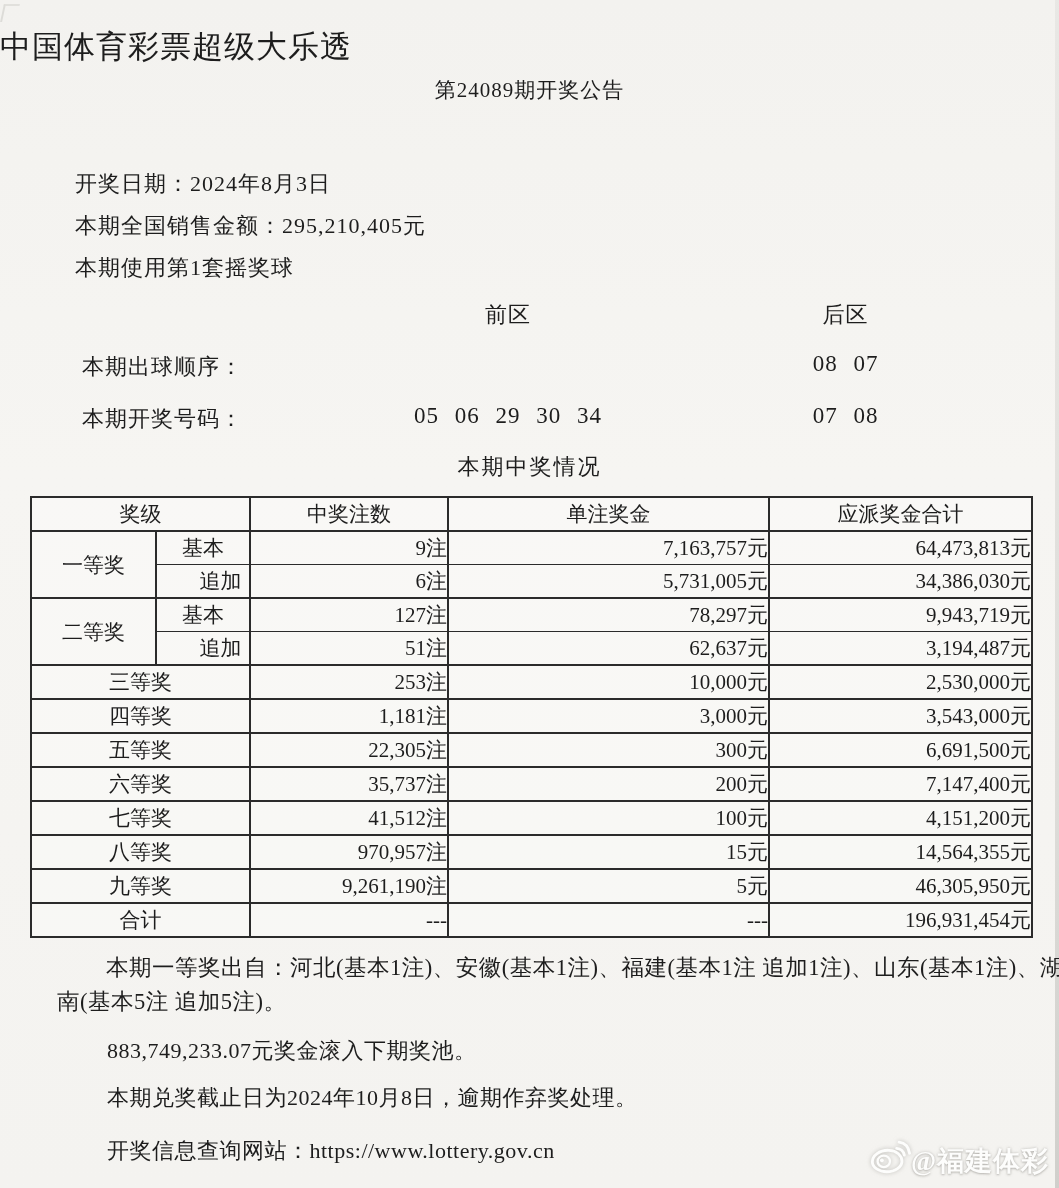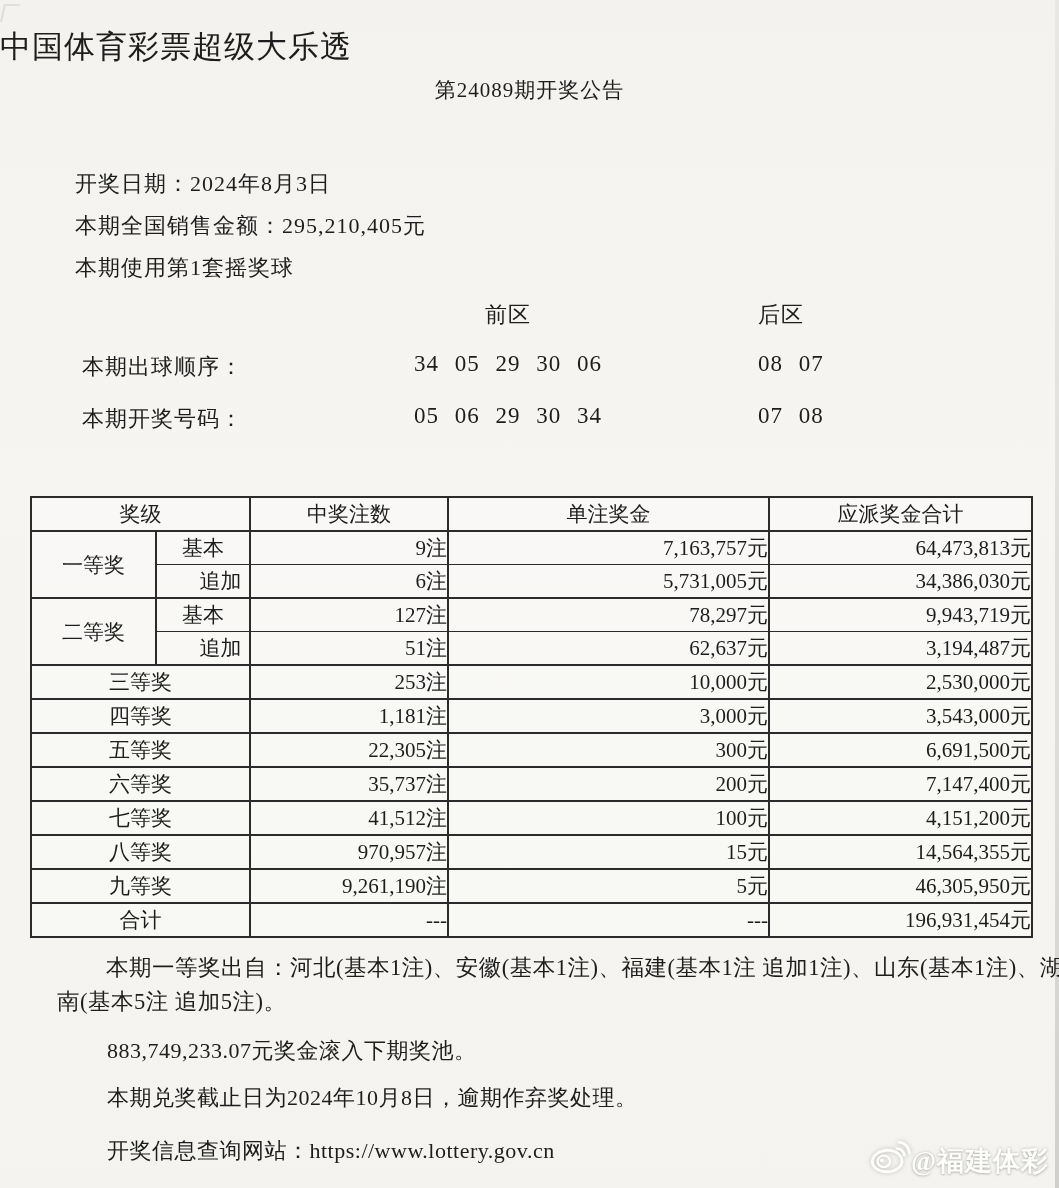--- a/index.html
+++ b/index.html
@@ -30,21 +30,21 @@
   .subtitle {
     position:absolute; left:0; top:76px; width:100%;
     text-align:center; font-size:21px; letter-spacing:1px;
   }
   .info {
     position:absolute; left:75px; top:163px;
     font-size:22px; line-height:42px; letter-spacing:1px;
   }
   .zone-label { position:absolute; font-size:22px; letter-spacing:1px; }
   .z-front { left:380px; width:256px; text-align:center; }
-  .z-back  { left:758px; width:175px; }
+  .z-back  { left:758px; width:175px; text-align:center; }
   .row-label { position:absolute; left:82px; font-size:22px; letter-spacing:1px; }
   .balls {
     position:absolute; font-size:23px; word-spacing:9px; letter-spacing:1px;
   }
   .tbl-title {
     position:absolute; left:0; top:452px; width:100%;
     text-align:center; font-size:22px; letter-spacing:2px;
   }
   table.prize {
     position:absolute; left:30px; top:496px; width:1001px;
@@ -90,27 +90,27 @@
   <div class="info">
     <div>开奖日期：2024年8月3日</div>
     <div>本期全国销售金额：295,210,405元</div>
     <div>本期使用第1套摇奖球</div>
   </div>
 
   <div class="zone-label z-front" style="top:300px">前区</div>
   <div class="zone-label z-back" style="top:300px">后区</div>
 
   <div class="row-label" style="top:352px">本期出球顺序：</div>
-  <div class="balls z-front" style="top:351px">34 05 29 30 06</div>
   <div class="balls z-back" style="top:351px">08 07</div>
 
   <div class="row-label" style="top:404px">本期开奖号码：</div>
   <div class="balls z-front" style="top:403px">05 06 29 30 34</div>
   <div class="balls z-back" style="top:403px">07 08</div>
 
+  <div class="tbl-title">本期中奖情况</div>
 
   <table class="prize">
     <colgroup>
       <col style="width:125px">
         <col style="width:94px">
         <col style="width:198px">
       <col style="width:321px">
         <col style="width:263px">
     </colgroup>
     <tbody>

